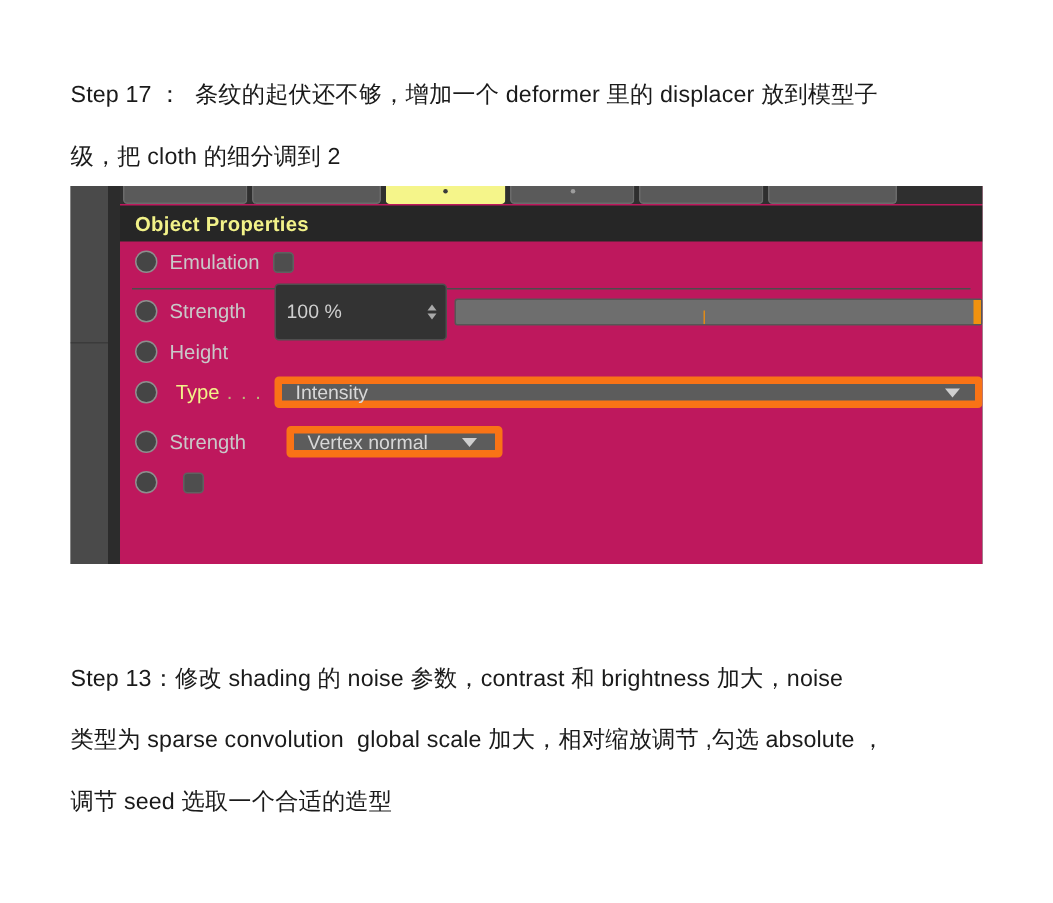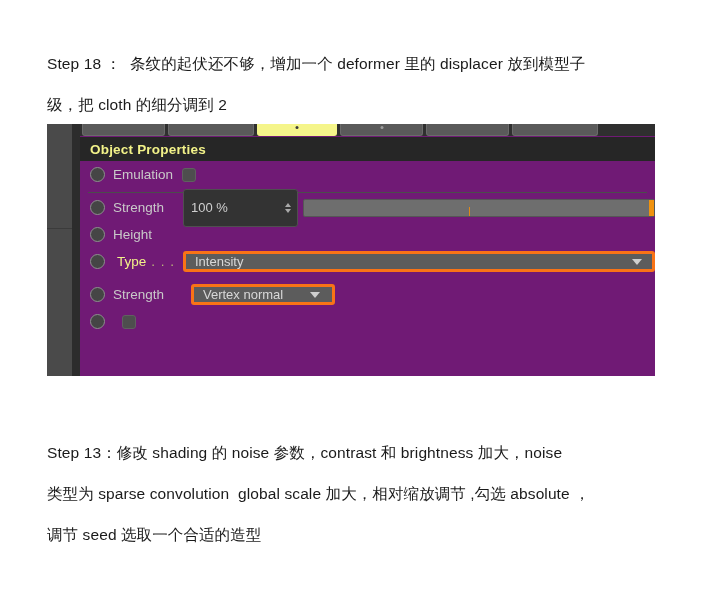--- a/index.html
+++ b/index.html
@@ -56,21 +56,21 @@
   .strip-gap {
     position: absolute;
     left: 25px; top: 0;
     width: 8px; height: 252px;
     background: #2c2c2c;
   }
   .panel {
     position: absolute;
     left: 33px; top: 0;
     width: 575px; height: 252px;
-    background: #701a75;
+    background: #be185d;
   }
 
   
   .tabbar {
     position: absolute;
     left: 0; top: 0;
     width: 575px; height: 12px;
     background: #2f2f2f;
     display: flex;
     gap: 3px;
@@ -230,21 +230,21 @@
     position: absolute;
     right: 0; top: 0;
     width: 5px; height: 16px;
     background: #f0920f;
   }
 
   
   .dropdown {
     height: 21px;
     background: #5c5c5c;
-    border: 3px solid #f97316;
+    border: 5px solid #f97316;
     border-radius: 3px;
     box-sizing: border-box;
     display: flex;
     align-items: center;
     position: relative;
     flex: 0 0 auto;
   }
   .dropdown .txt {
     font-size: 13px;
     color: #d8d8d8;
@@ -258,21 +258,21 @@
     border-left: 5.5px solid transparent;
     border-right: 5.5px solid transparent;
     border-top: 6px solid #cfcfcf;
   }
 
   .mt-gap { height: 6px; }
 </style>
 </head>
 <body>
 
-<div class="doc-text" id="step12-text">Step 18 ：  条纹的起伏还不够，增加一个 deformer 里的 displacer 放到模型子
+<div class="doc-text" id="step12-text">Step 17 ：  条纹的起伏还不够，增加一个 deformer 里的 displacer 放到模型子
 级，把 cloth 的细分调到 2</div>
 
 <div class="panel-wrap">
 
   <div class="viewport-strip"></div>
   <div class="strip-gap"></div>
 
   <div class="panel">
 
     <div class="tabbar">

